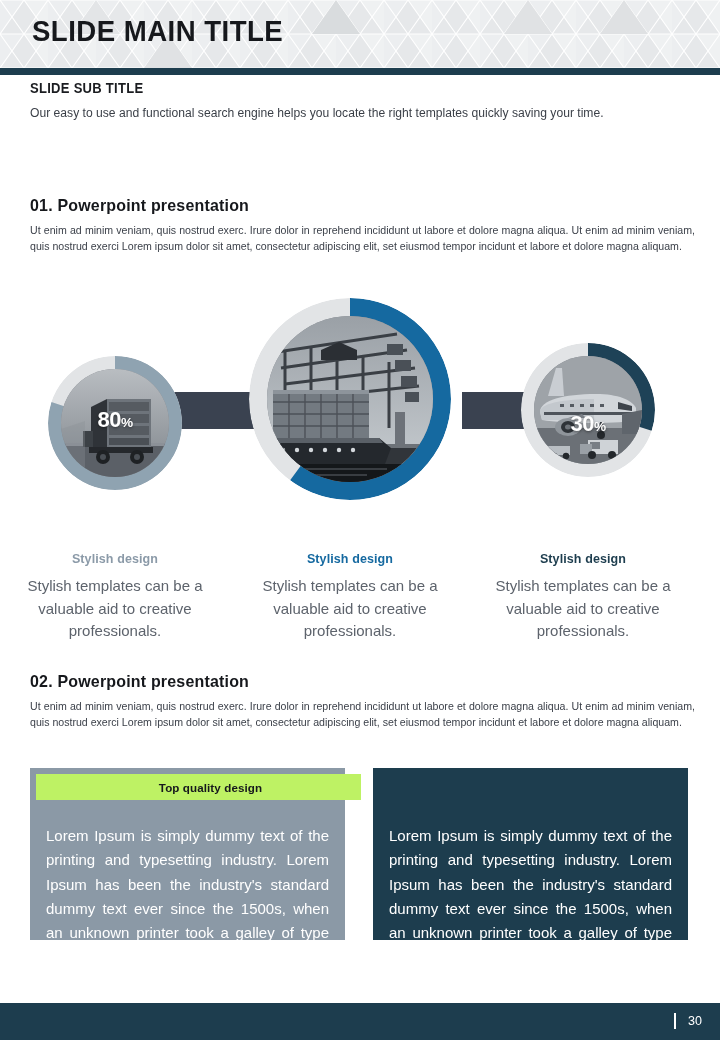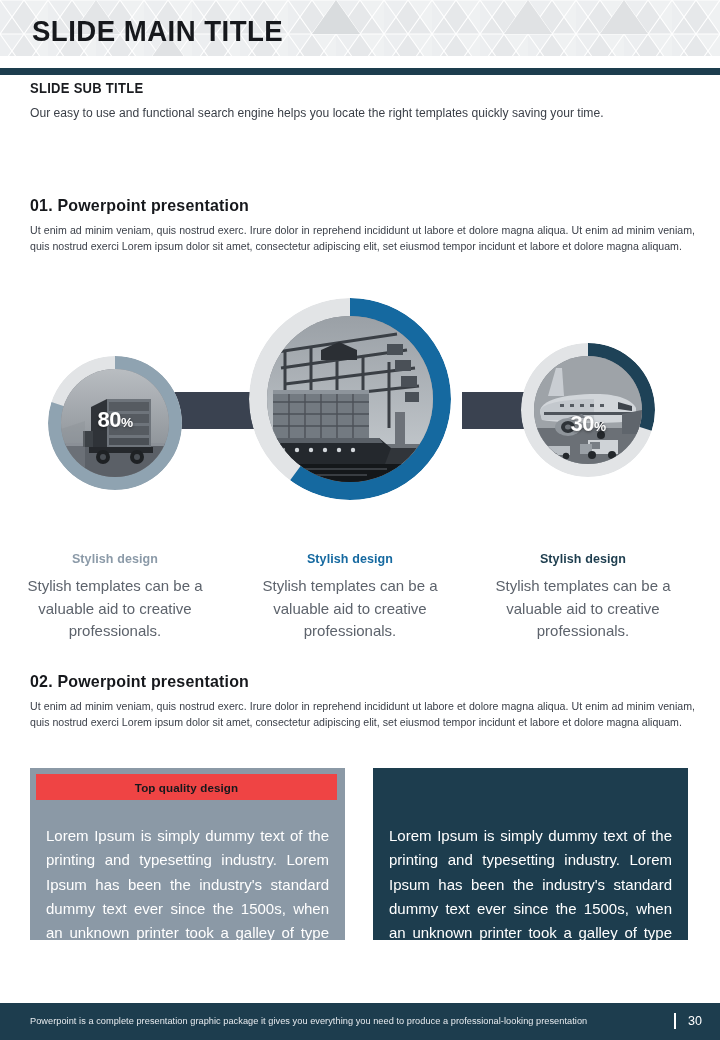--- a/index.html
+++ b/index.html
@@ -13,21 +13,21 @@
     position: relative;
     overflow: hidden;
     font-family: "Liberation Sans", sans-serif;
     color: #2c3038;
   }
 
   
   .header {
     position: absolute;
     left: 0; top: 0;
-    width: 720px; height: 56px;
+    width: 720px; height: 68px;
     background: #eceef0;
     overflow: hidden;
   }
   .header-pattern {
     position: absolute;
     left: 0; top: 0;
     width: 720px; height: 68px;
   }
   .header-title {
     position: absolute;
@@ -180,24 +180,25 @@
     height: 172px;
   }
   #box-left  { left: 30px;  background: #8b99a6; }
   #box-right { left: 373px; background: #1d3d4e; }
 
   .info-box-header {
     position: absolute;
     left: 6px; top: 6px;
     width: calc(100% - 14px);
     height: 26px;
-    background: #ef4444;
+    background: #bef264;
     display: flex;
     align-items: center;
     justify-content: center;
+    padding-left: 24px;
   }
   .info-box-header span {
     font-size: 11.6px;
     font-weight: bold;
     color: #16181c;
     letter-spacing: 0.1px;
   }
   .info-box-body {
     position: absolute;
     left: 16px; top: 56px;
@@ -440,16 +441,15 @@
     <span>Top quality design</span>
   </div>
   <div class="info-box-body">Lorem Ipsum is simply dummy text of the printing and typesetting industry. Lorem Ipsum has been the industry's standard dummy text ever since the 1500s, when an unknown printer took a galley of type and scrambled it to make a type specimen book. It has survived not only five centuries, but also the leap into electronic typesetting, remaining essentially unchanged. Lorem Ipsum is simply dummy text of the printing and typesetting industry.</div>
 </div>
 
 <div class="info-box" id="box-right">
   <div class="info-box-body">Lorem Ipsum is simply dummy text of the printing and typesetting industry. Lorem Ipsum has been the industry's standard dummy text ever since the 1500s, when an unknown printer took a galley of type and scrambled it to make a type specimen book. It has survived not only five centuries, but also the leap into electronic typesetting, remaining essentially unchanged. Lorem Ipsum is simply dummy text of the printing and typesetting industry.</div>
 </div>
 
 <div class="footer">
-  <div class="footer-text">Powerpoint is a complete presentation graphic package it gives you everything you need to produce a professional-looking presentation</div>
   <div class="footer-divider"></div>
   <div class="footer-page">30</div>
 </div>
 
 </body></html>

